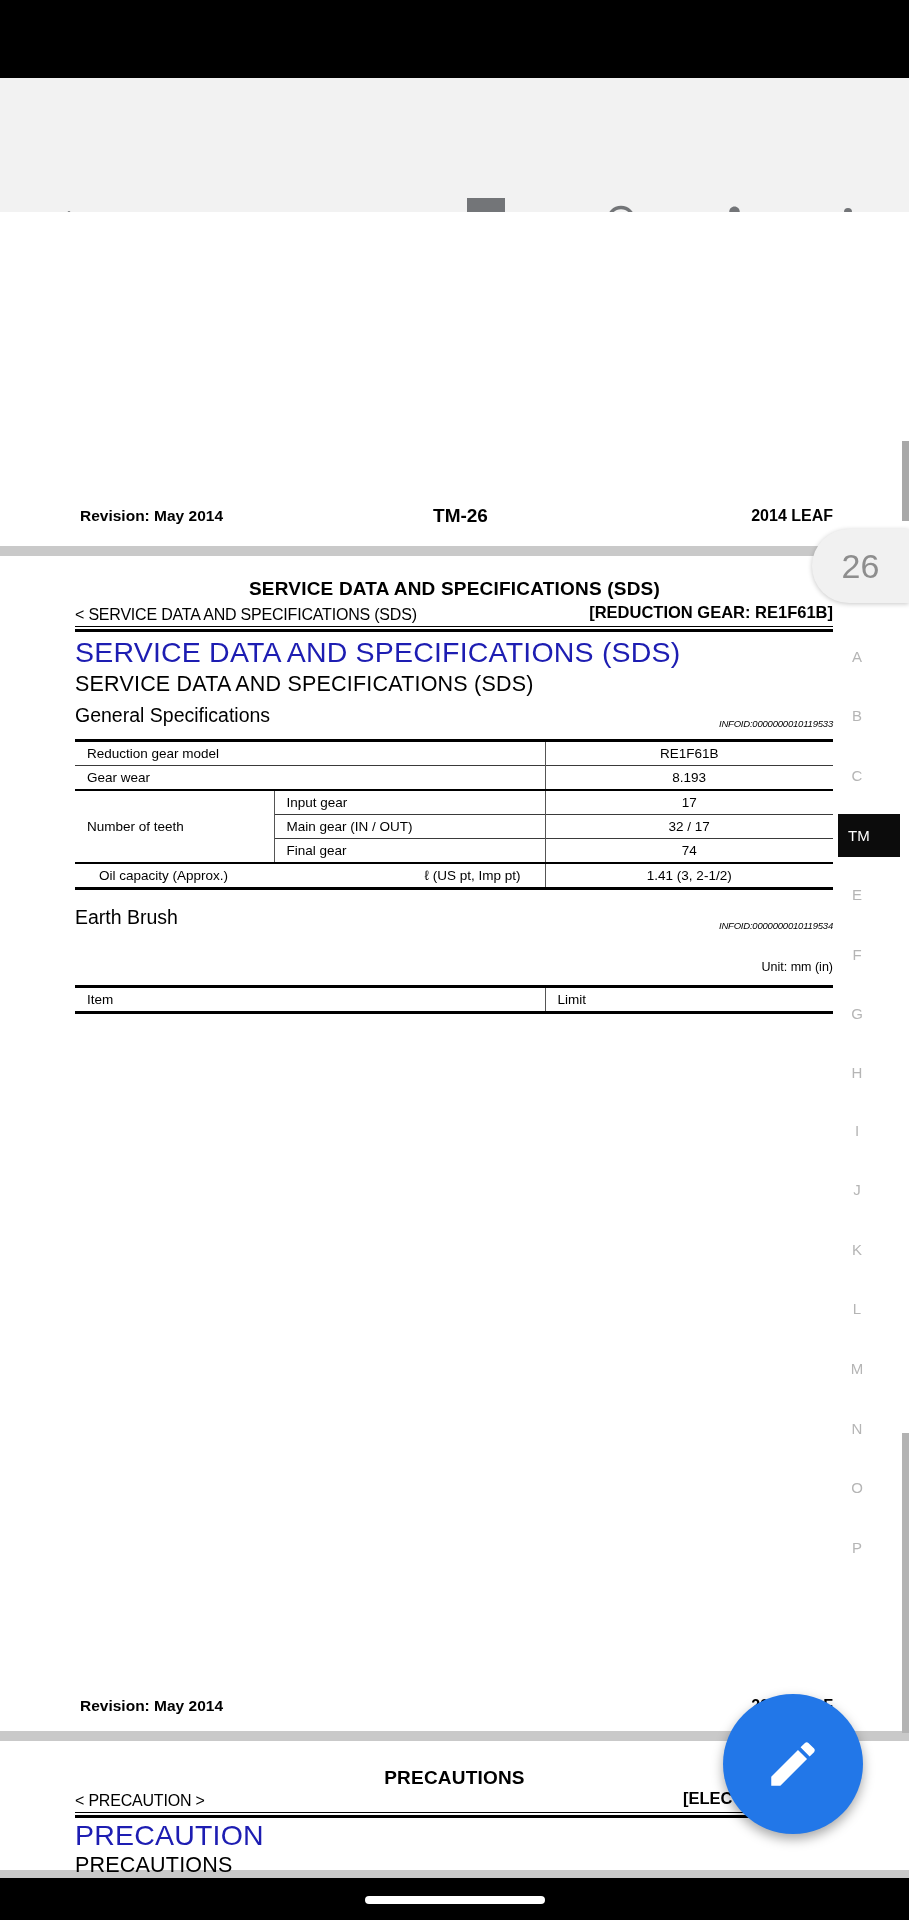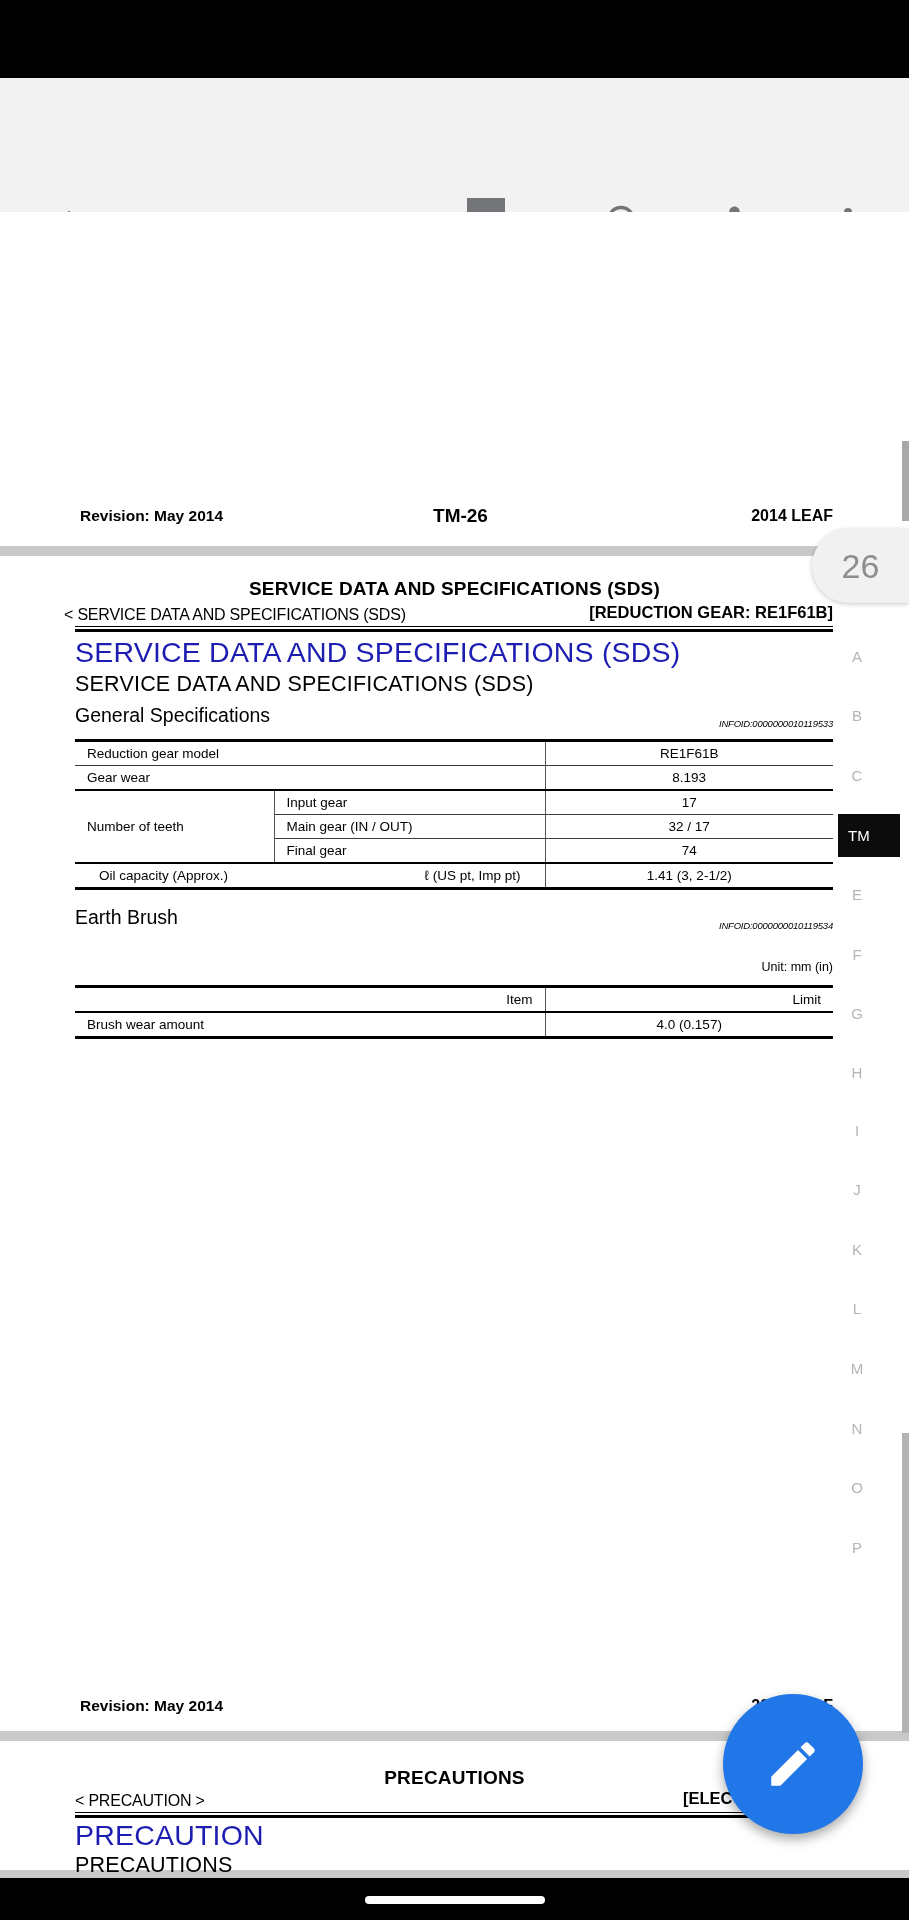--- a/index.html
+++ b/index.html
@@ -44,21 +44,21 @@
   
   table.spec{border-collapse:collapse;table-layout:fixed;width:758px;
              border-top:3px solid #000;border-bottom:3px solid #000;font-size:13.5px;}
   table.spec td{padding:0 12px;height:23px;vertical-align:middle;overflow:hidden;white-space:nowrap;}
   table.spec tr.inner td{border-top:1px solid #3a3a3a;}
   table.spec tr.major td{border-top:2px solid #000;}
   td.val{border-left:1px solid #555;text-align:center;}
   td.sub{border-left:1px solid #555;}
   td.oil{padding:0;}
   .oilwrap{display:flex;justify-content:space-between;padding:0 12px;}
-  td.hcell{text-align:right;margin-top:31px;}
+  td.hcell{text-align:left;margin-top:31px;}
   tr.hdr td{border-bottom:2px solid #000;}
 
   
   .idx-letter{position:absolute;left:846px;width:22px;text-align:center;
               font-size:15px;color:#b5b5b5;}
   .tm-tab{position:absolute;left:838px;top:814px;width:62px;height:43px;background:#0c0c0c;
           color:#fff;font-size:15px;line-height:43px;padding-left:10px;box-sizing:border-box;}
 
   
   .page-chip{position:absolute;left:812px;top:529px;width:97px;height:74px;background:#f1f1f1;
@@ -122,21 +122,21 @@
   <div class="toolbar-shadow"></div>
 
   <div class="page" id="page1">
     <div class="abs footer-left" style="left:80px;top:295px;">Revision: May 2014</div>
     <div class="abs footer-center" style="left:0;width:909px;text-align:center;top:293px;">TM-26</div>
     <div class="abs footer-right" style="right:76px;top:295px;">2014 LEAF</div>
   </div>
 
   <div class="page" id="page2">
     <div class="abs pg-title" style="top:22px;">SERVICE DATA AND SPECIFICATIONS (SDS)</div>
-    <div class="abs crumb" style="left:64px;top:50px;">&lt; SERVICE DATA AND SPECIFICATIONS (SDS)</div>
+    <div class="abs crumb" style="left:75px;top:50px;">&lt; SERVICE DATA AND SPECIFICATIONS (SDS)</div>
     <div class="abs secref" style="right:76px;top:47px;">[REDUCTION GEAR: RE1F61B]</div>
     <div class="abs rule" style="top:70px;"></div>
     <div class="abs h-blue" style="left:75px;top:80px;">SERVICE DATA AND SPECIFICATIONS (SDS)</div>
     <div class="abs h-sub" style="left:75px;top:116px;">SERVICE DATA AND SPECIFICATIONS (SDS)</div>
 
     <div class="abs h-sec" style="left:75px;top:148px;">General Specifications</div>
     <div class="abs infoid" style="right:76px;top:162px;">INFOID:0000000010119533</div>
 
     <table class="spec abs" style="left:75px;top:183px;">
       <colgroup>
@@ -184,24 +184,20 @@
 
     <table class="spec abs" style="left:75px;top:429px;">
       <colgroup>
           <col style="width:470px;">
           <col style="width:288px;">
         </colgroup>
       <tbody>
           <tr class="hdr">
         <td class="hcell">Item</td>
         <td class="val hcell">Limit</td>
-      </tr>
-      <tr>
-        <td>Brush wear amount</td>
-        <td class="val">4.0 (0.157)</td>
       </tr>
     </tbody>
       </table>
 
     <div class="abs footer-left" style="left:80px;top:1141px;">Revision: May 2014</div>
     <div class="abs footer-right" style="right:76px;top:1141px;">2014 LEAF</div>
   </div>
 
   <div class="page" id="page3">
     <div class="abs pg-title" style="top:26px;">PRECAUTIONS</div>

